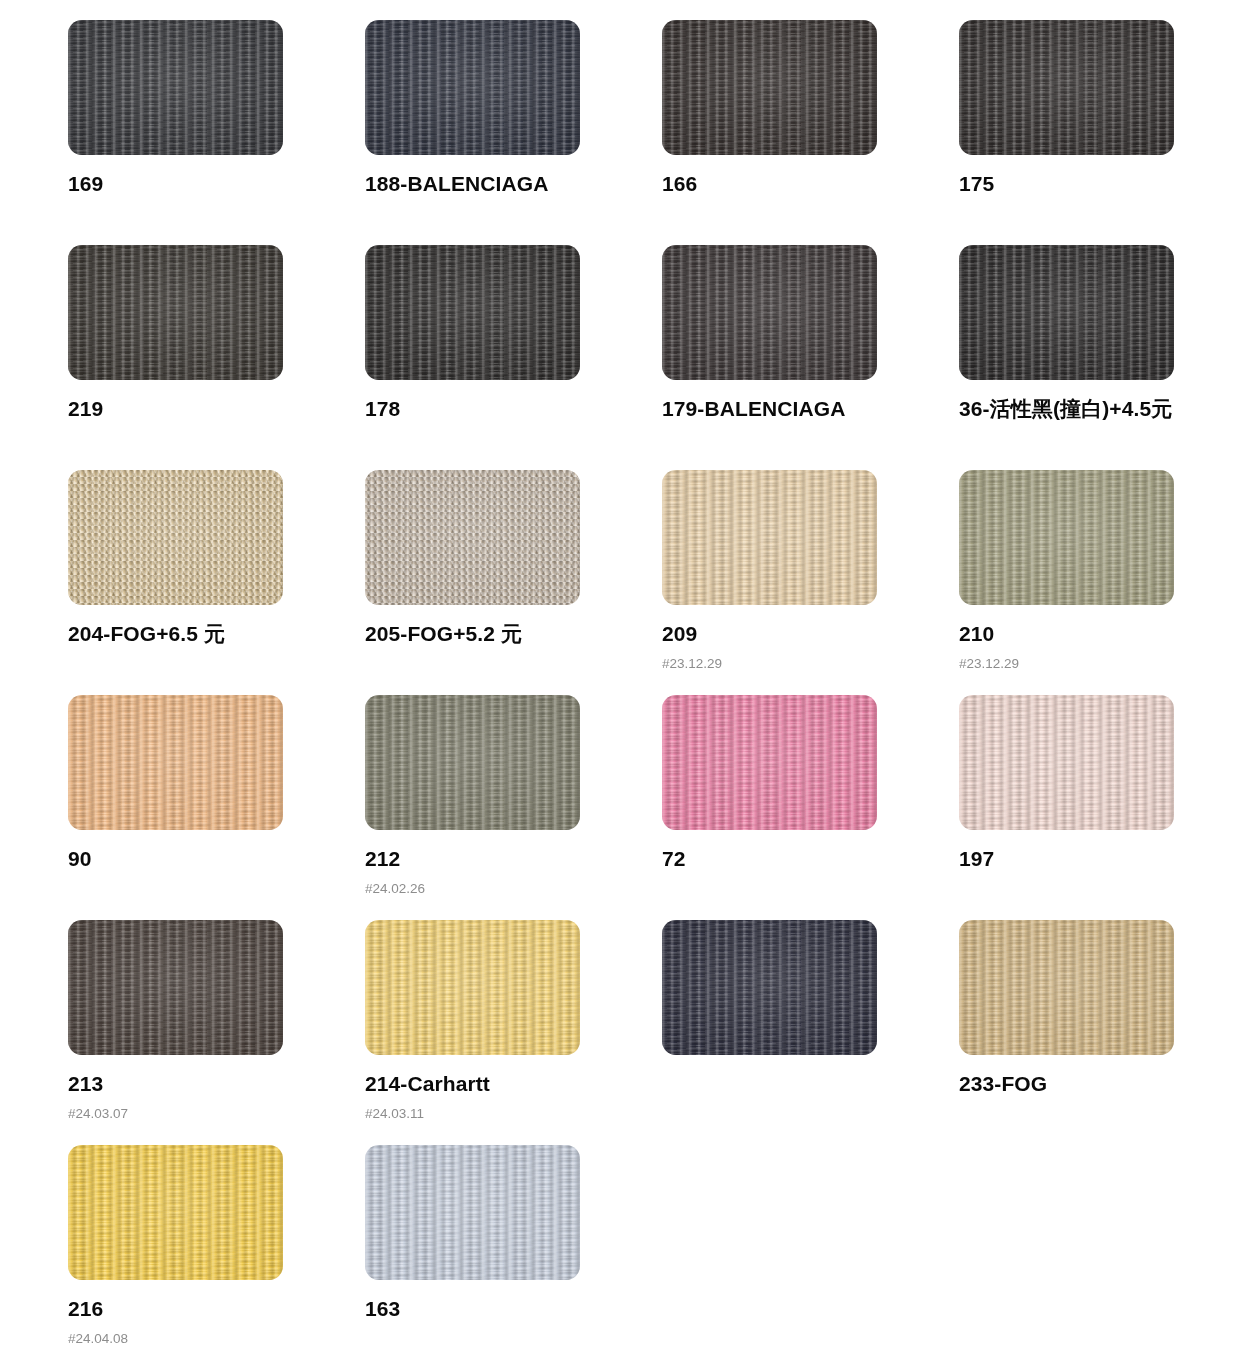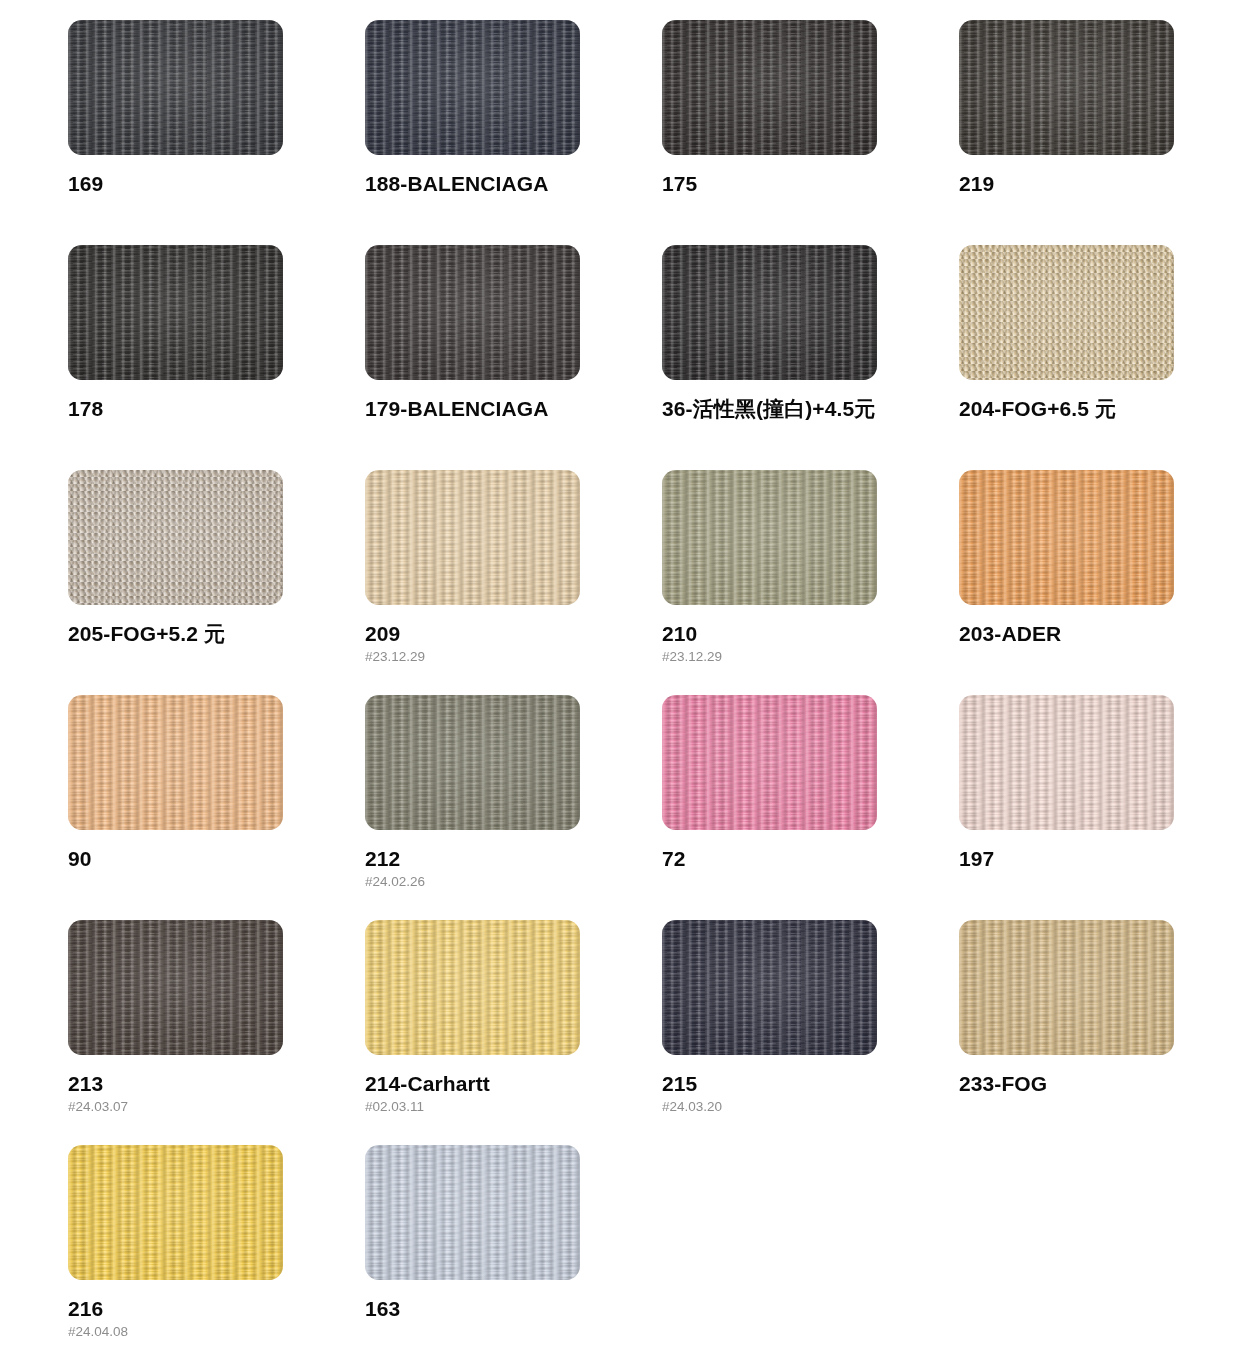--- a/index.html
+++ b/index.html
@@ -110,21 +110,21 @@
     line-height: 1.12;
     letter-spacing: 0.1px;
     color: #0a0a0a;
     white-space: nowrap;
   }
   .swatch-sublabel {
     font-size: 13.5px;
     font-weight: 400;
     line-height: 1.2;
     color: #8d8d8d;
-    margin-top: 3px;
+    margin-top: 10px;
     white-space: nowrap;
   }
 </style>
 </head>
 <body>
 
 <div id="swatch-grid">
     <div class="swatch-cell">
       <div class="swatch-chip" style="background-color: rgb(52, 53, 57);">
         <div class="knit-texture"></div>
@@ -137,20 +137,29 @@
     <div class="swatch-cell">
       <div class="swatch-chip" style="background-color: rgb(47, 51, 64);">
         <div class="knit-texture"></div>
         <div class="knit-shade"></div>
       </div>
       <div class="swatch-label-block">
         <div class="swatch-label">188-BALENCIAGA</div>
       </div>
     </div>
     <div class="swatch-cell">
+      <div class="swatch-chip" style="background-color: rgb(53, 47, 45);">
+        <div class="knit-texture"></div>
+        <div class="knit-shade"></div>
+      </div>
+      <div class="swatch-label-block">
+        <div class="swatch-label">166</div>
+      </div>
+    </div>
+    <div class="swatch-cell">
       <div class="swatch-chip" style="background-color: rgb(48, 44, 43);">
         <div class="knit-texture"></div>
         <div class="knit-shade"></div>
       </div>
       <div class="swatch-label-block">
         <div class="swatch-label">175</div>
       </div>
     </div>
     <div class="swatch-cell">
       <div class="swatch-chip" style="background-color: rgb(57, 53, 48);">
@@ -220,29 +229,20 @@
       <div class="swatch-chip" style="background-color: rgb(166, 163, 131);">
         <div class="knit-texture"></div>
         <div class="knit-shade"></div>
       </div>
       <div class="swatch-label-block">
         <div class="swatch-label">210</div>
         <div class="swatch-sublabel">#23.12.29</div>
       </div>
     </div>
     <div class="swatch-cell">
-      <div class="swatch-chip" style="background-color: rgb(243, 164, 92);">
-        <div class="knit-texture"></div>
-        <div class="knit-shade"></div>
-      </div>
-      <div class="swatch-label-block">
-        <div class="swatch-label">203-ADER</div>
-      </div>
-    </div>
-    <div class="swatch-cell">
       <div class="swatch-chip" style="background-color: rgb(246, 189, 136);">
         <div class="knit-texture"></div>
         <div class="knit-shade"></div>
       </div>
       <div class="swatch-label-block">
         <div class="swatch-label">90</div>
       </div>
     </div>
     <div class="swatch-cell">
       <div class="swatch-chip" style="background-color: rgb(131, 130, 111);">
@@ -282,31 +282,27 @@
         <div class="swatch-sublabel">#24.03.07</div>
       </div>
     </div>
     <div class="swatch-cell">
       <div class="swatch-chip" style="background-color: rgb(251, 217, 120);">
         <div class="knit-texture"></div>
         <div class="knit-shade"></div>
       </div>
       <div class="swatch-label-block">
         <div class="swatch-label">214-Carhartt</div>
-        <div class="swatch-sublabel">#02.03.11</div>
+        <div class="swatch-sublabel">#24.03.11</div>
       </div>
     </div>
     <div class="swatch-cell">
       <div class="swatch-chip" style="background-color: rgb(45, 46, 62);">
         <div class="knit-texture"></div>
         <div class="knit-shade"></div>
-      </div>
-      <div class="swatch-label-block">
-        <div class="swatch-label">215</div>
-        <div class="swatch-sublabel">#24.03.20</div>
       </div>
     </div>
     <div class="swatch-cell">
       <div class="swatch-chip" style="background-color: rgb(217, 188, 136);">
         <div class="knit-texture"></div>
         <div class="knit-shade"></div>
       </div>
       <div class="swatch-label-block">
         <div class="swatch-label">233-FOG</div>
       </div>

